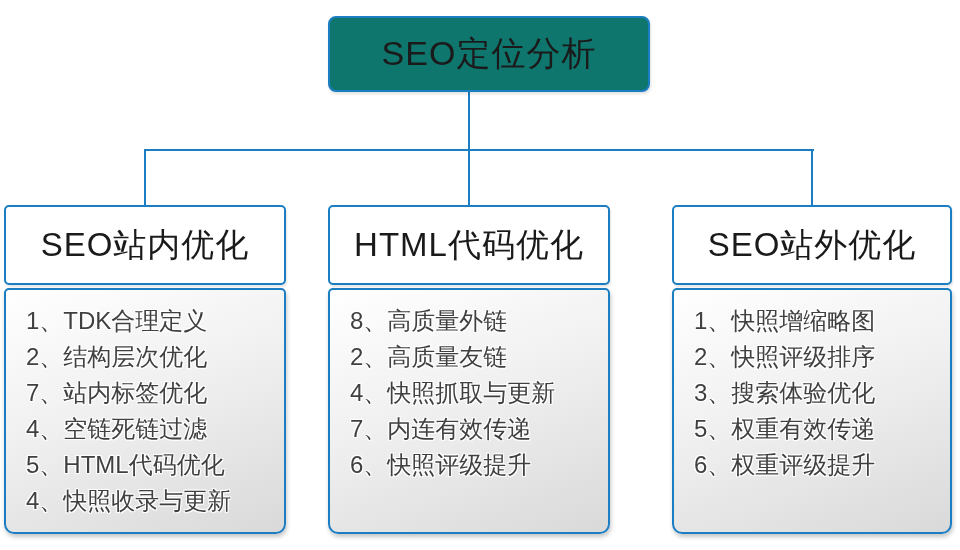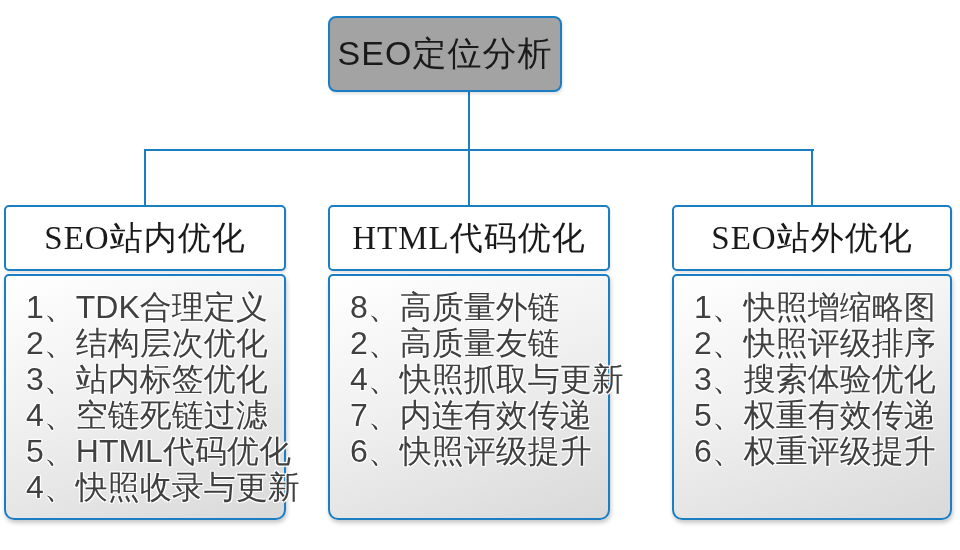--- a/index.html
+++ b/index.html
@@ -10,22 +10,22 @@
     height: 550px;
     background: #ffffff;
     overflow: hidden;
     font-family: "Liberation Sans", "DejaVu Sans", sans-serif;
   }
 
   
   .top-box {
     position: absolute;
     left: 328px; top: 16px;
-    width: 234px; height: 76px;
-    background: #a3a3a3;
+    width: 322px; height: 76px;
+    background: #0f766e;
     border: 2px solid #1b7ec2;
     border-radius: 8px;
     display: flex; align-items: center; justify-content: center;
     box-shadow: 1px 2px 3px rgba(0,0,0,0.12);
     z-index: 2;
   }
   .top-box span {
     font-size: 34px;
     color: #1a1a1a;
     letter-spacing: 1px;
@@ -42,49 +42,48 @@
   .h { height: 2px; }
 
   
   .col { position: absolute; top: 205px; }
   .col-0 { left: 4px;   width: 282px; }
   .col-1 { left: 328px; width: 282px; }
   .col-2 { left: 672px; width: 280px; }
 
   .header-box {
     position: relative;
-    width: 100%; height: 66px;
+    width: 100%; height: 80px;
     background: #ffffff;
     border: 2px solid #1b7ec2;
     border-radius: 5px;
     display: flex; align-items: center; justify-content: center;
     box-shadow: 1px 2px 2px rgba(0,0,0,0.10);
     z-index: 2;
-    font-family: Liberation Serif, serif;
   }
   .header-box span {
     font-size: 33px;
     color: #1a1a1a;
     letter-spacing: 1px;
     white-space: nowrap;
   }
 
   .body-box {
     position: relative;
     margin-top: 3px;
     width: 100%; height: 246px;
     background: linear-gradient(160deg, #ffffff 0%, #f0f0f0 45%, #d9d9d9 100%);
     border: 2px solid #1b7ec2;
     border-radius: 5px 5px 10px 10px;
     padding: 13px 0 0 20px;
     box-shadow: 1px 3px 4px rgba(0,0,0,0.22);
     z-index: 2;
   }
   .body-box .item {
-    font-size: 32px;
+    font-size: 24px;
     line-height: 36px;
     color: #404040;
     white-space: nowrap;
     text-shadow:
       -1px -1px 0 #ffffff,
        1px -1px 0 #ffffff,
       -1px  1px 0 #ffffff,
        1px  1px 0 #ffffff,
        0 0 3px #ffffff;
   }
@@ -104,21 +103,21 @@
   <div class="line v" style="left:468px; top:149px; height:56px;"></div>
   <div class="line v" style="left:811px; top:149px; height:56px;"></div>
 
   <div class="col col-0">
     <div class="header-box">
       <span>SEO站内优化</span>
     </div>
     <div class="body-box">
       <div class="item">1、TDK合理定义</div>
       <div class="item">2、结构层次优化</div>
-      <div class="item">3、站内标签优化</div>
+      <div class="item">7、站内标签优化</div>
       <div class="item">4、空链死链过滤</div>
       <div class="item">5、HTML代码优化</div>
       <div class="item">4、快照收录与更新</div>
     </div>
   </div>
 
   <div class="col col-1">
     <div class="header-box">
       <span>HTML代码优化</span>
     </div>

